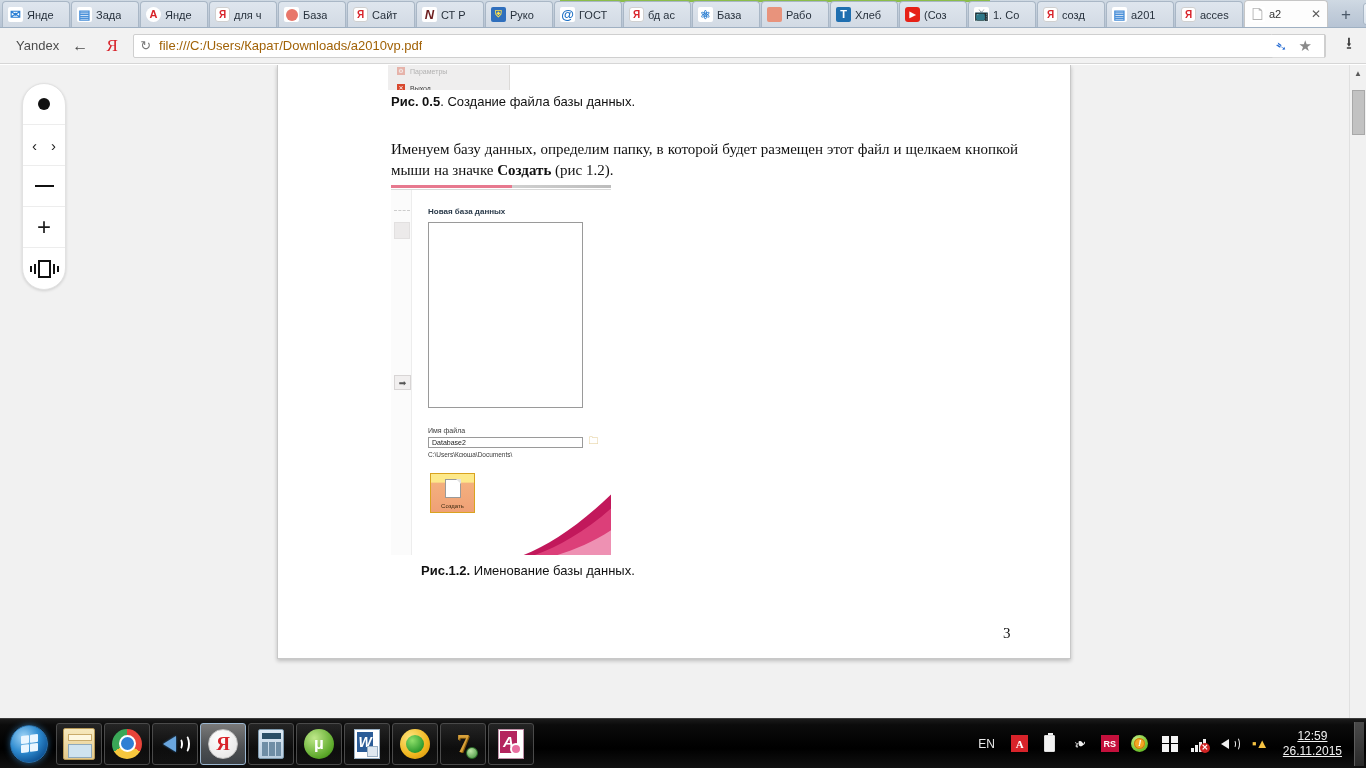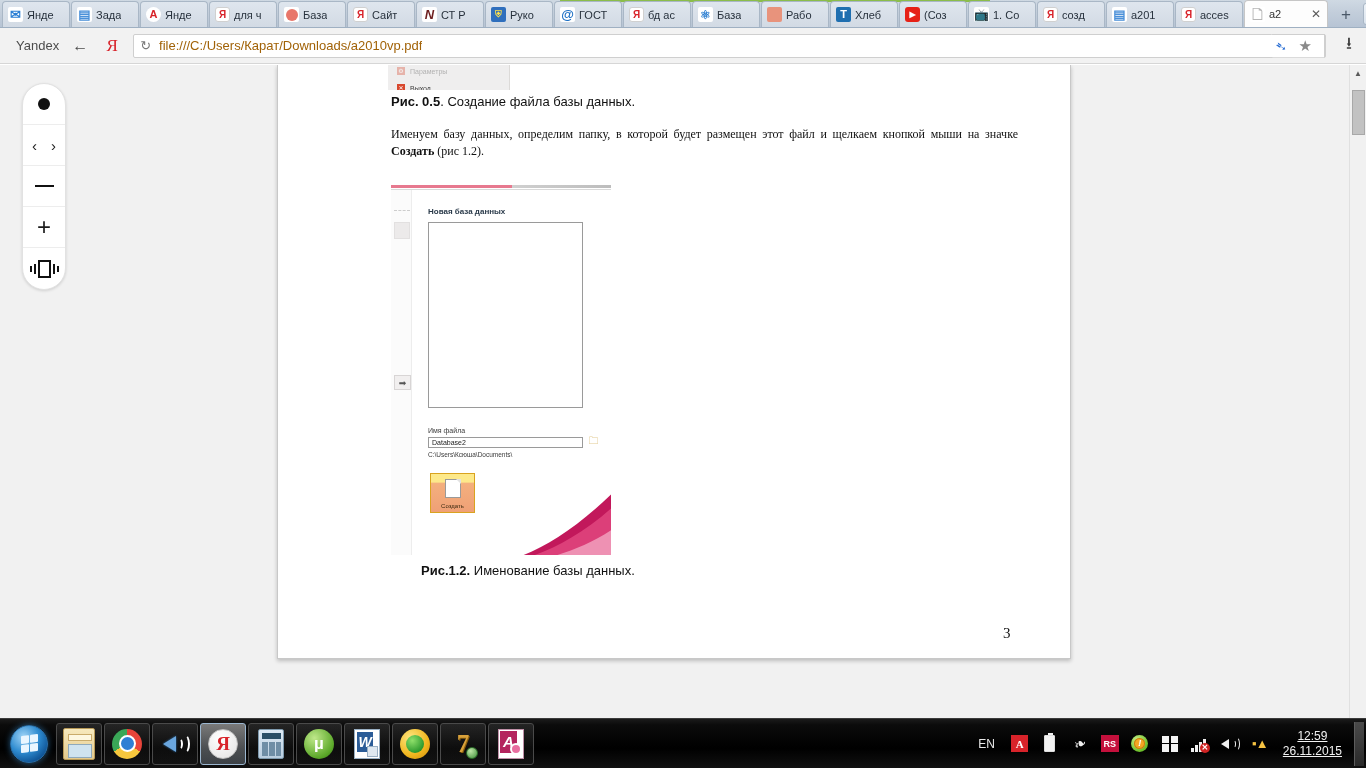--- a/index.html
+++ b/index.html
@@ -237,23 +237,23 @@
     font-family: "Liberation Serif", serif;
     color: #111;
   }
   #fig-caption-11 {
     left: 113px; top: 29px;
     font-family: "Liberation Sans", sans-serif;
     font-size: 13px;
   }
   #fig-caption-11 b, #fig-caption-12 b { font-weight: bold; }
   #body-paragraph {
-    left: 113px; top: 61px;
+    left: 113px; top: 74px;
     width: 627px;
-    font-size: 12px;
+    font-size: 15px;
     line-height: 1.42;
     text-align: justify;
   }
   #fig-caption-12 {
     left: 113px; top: 498px;
     font-family: "Liberation Sans", sans-serif;
     font-size: 13px;
     padding-left: 30px;
   }
   #page-number {

